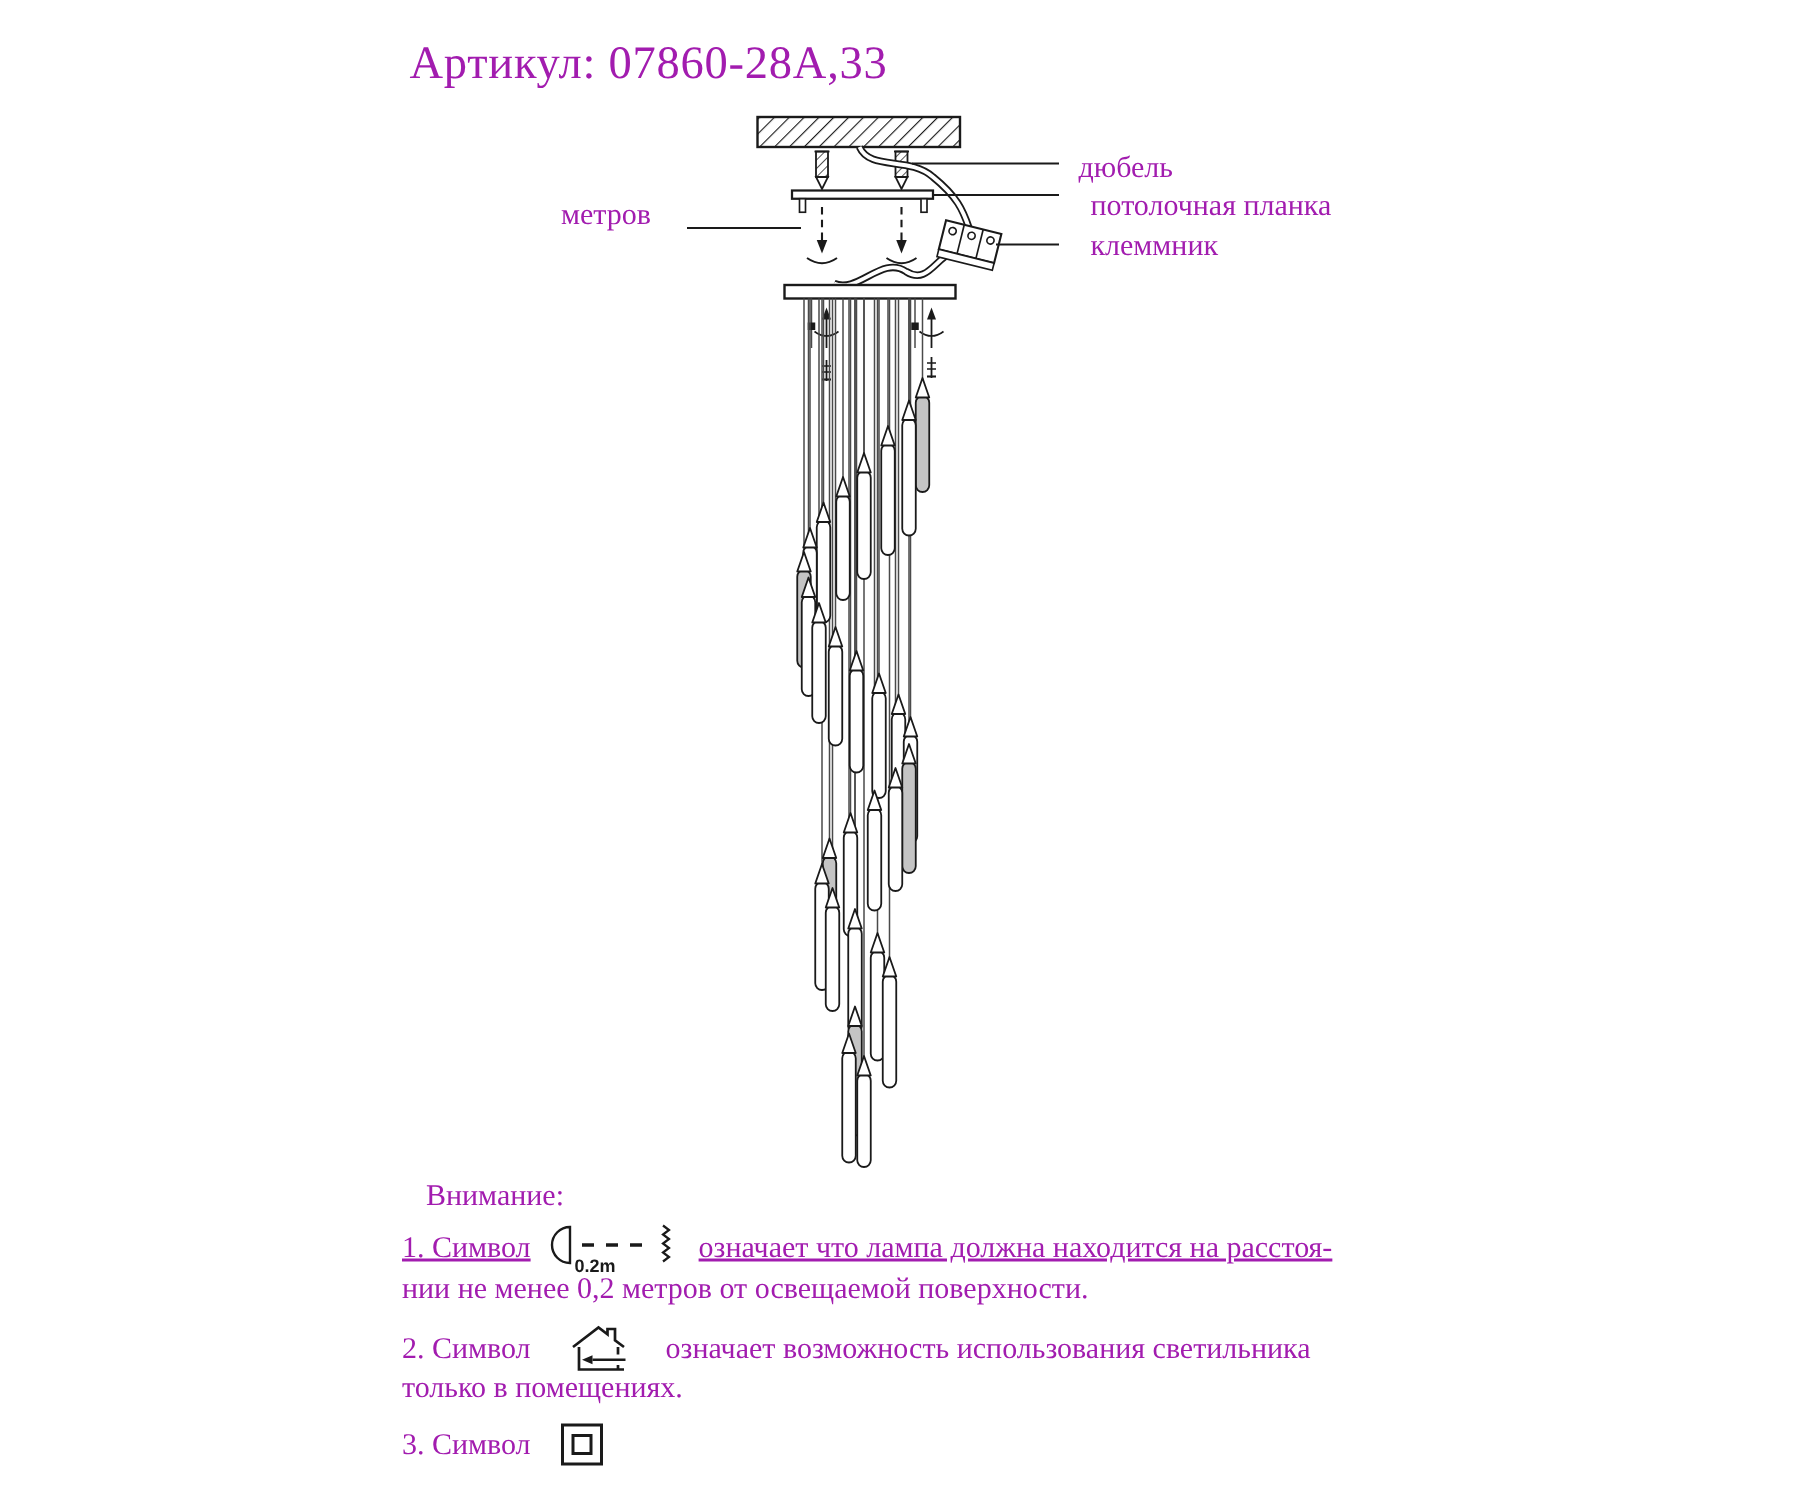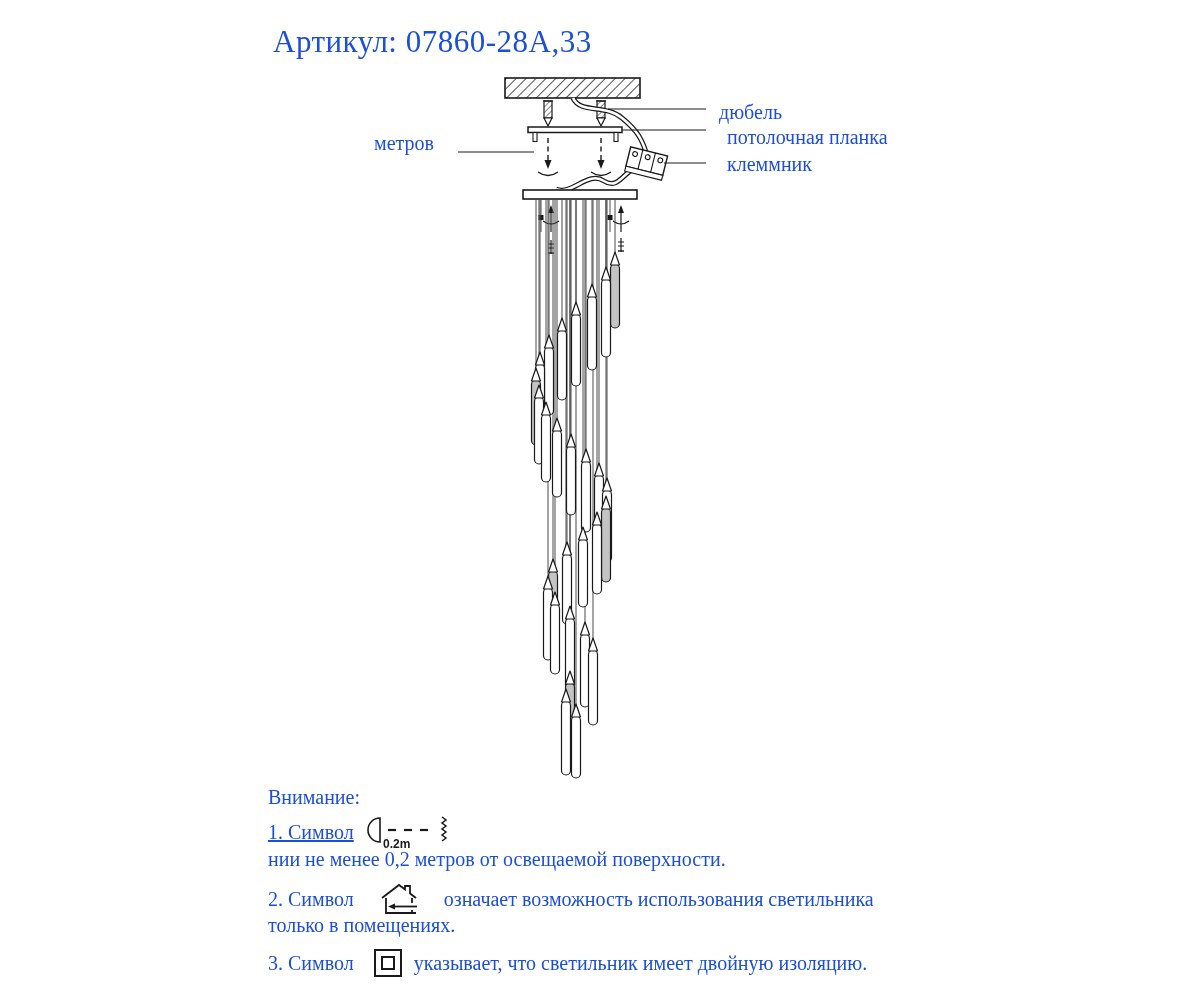--- a/index.html
+++ b/index.html
@@ -1,37 +1,37 @@
 <!DOCTYPE html>
 <html><head>
 <meta charset="utf-8">
 <style>
   html,body{margin:0;padding:0;background:#ffffff;}
   .page{
     position:relative;
     width:1200px;height:1000px;
     background:#ffffff;
     font-family:"Liberation Serif","DejaVu Serif",serif;
-    color:#1d4ed8;
+    color:#a21caf;
     overflow:hidden;
   }
   .title{
     position:absolute;left:273px;top:24px;
     font-size:31px;letter-spacing:.5px;white-space:nowrap;
   }
   .dlabel{
     position:absolute;font-size:20px;white-space:nowrap;line-height:24px;
   }
   .lab-samorez{left:374px;top:131px;}
   .lab-dyubel{left:691px;top:100px;margin-left:28px;}
   .lab-planka{left:727px;top:125px;}
   .lab-klemmnik{left:727px;top:152px;}
   .diagram-svg{position:absolute;left:0;top:0;}
   .notes{position:absolute;left:268px;top:786px;width:680px;font-size:20px;}
-  .note-heading{position:absolute;left:0;top:0;white-space:nowrap;}
+  .note-heading{position:absolute;left:16px;top:0;white-space:nowrap;}
   .note-row{position:absolute;display:flex;align-items:center;white-space:nowrap;}
   .note-row .sym{margin:0 10px;flex:0 0 auto;display:block;}
   .row1{left:0;top:26px;height:40px;text-decoration:underline;}
   .row2{left:0;top:62px;}
   .row3{left:0;top:94px;height:38px;gap:16px;}
   .row4{left:0;top:128px;}
   .row5{left:0;top:158px;height:38px;}
   .plain{position:absolute;white-space:nowrap;}
 </style>
 </head>
@@ -294,20 +294,21 @@
       <svg class="sym" width="92" height="38" viewBox="0 0 92 38">
         <path d="M16,5 A12,12 0 0 0 16,29 Z" fill="#ffffff" stroke="#1a1a1a" stroke-width="1.6"></path>
         <g stroke="#1a1a1a" stroke-width="2.2">
           <line x1="24" y1="17" x2="32" y2="17"></line>
           <line x1="40" y1="17" x2="48" y2="17"></line>
           <line x1="56" y1="17" x2="64" y2="17"></line>
         </g>
         <text x="19" y="35" font-family="Liberation Sans, DejaVu Sans, sans-serif" font-size="12" font-weight="bold" fill="#1a1a1a">0.2m</text>
         <path d="M78,4 l4,3 l-4,3 l4,3 l-4,3 l4,3 l-4,3 l4,3 l-4,3" fill="none" stroke="#1a1a1a" stroke-width="1.5"></path>
       </svg>
+      <span>означает что лампа должна находится на расстоя-</span>
     </div>
     <div class="plain row2">нии не менее 0,2 метров от освещаемой поверхности.</div>
 
     <div class="note-row row3">
       <span>2. Символ</span>
       <svg class="sym" width="38" height="33" viewBox="0 0 38 33">
         <g fill="none" stroke="#1a1a1a" stroke-width="1.8">
           <path d="M2,15 L19,2 L25,6.5 L25,3 L30,3 L30,10.5 L36,15"></path>
           <path d="M6,15 L6,30 L36,30"></path>
           <path d="M32,15 L32,20"></path>
@@ -319,17 +320,16 @@
       <span>означает возможность использования светильника</span>
     </div>
     <div class="plain row4">только в помещениях.</div>
 
     <div class="note-row row5">
       <span>3. Символ</span>
       <svg class="sym" width="32" height="30" viewBox="0 0 32 30" style="margin-left:18px;">
         <rect x="3" y="2" width="26" height="26" fill="none" stroke="#1a1a1a" stroke-width="2"></rect>
         <rect x="10" y="9" width="12" height="12" fill="none" stroke="#1a1a1a" stroke-width="2"></rect>
       </svg>
-      <span>указывает, что светильник имеет двойную изоляцию.</span>
     </div>
   </div>
 
 </div>
 
 </body></html>

